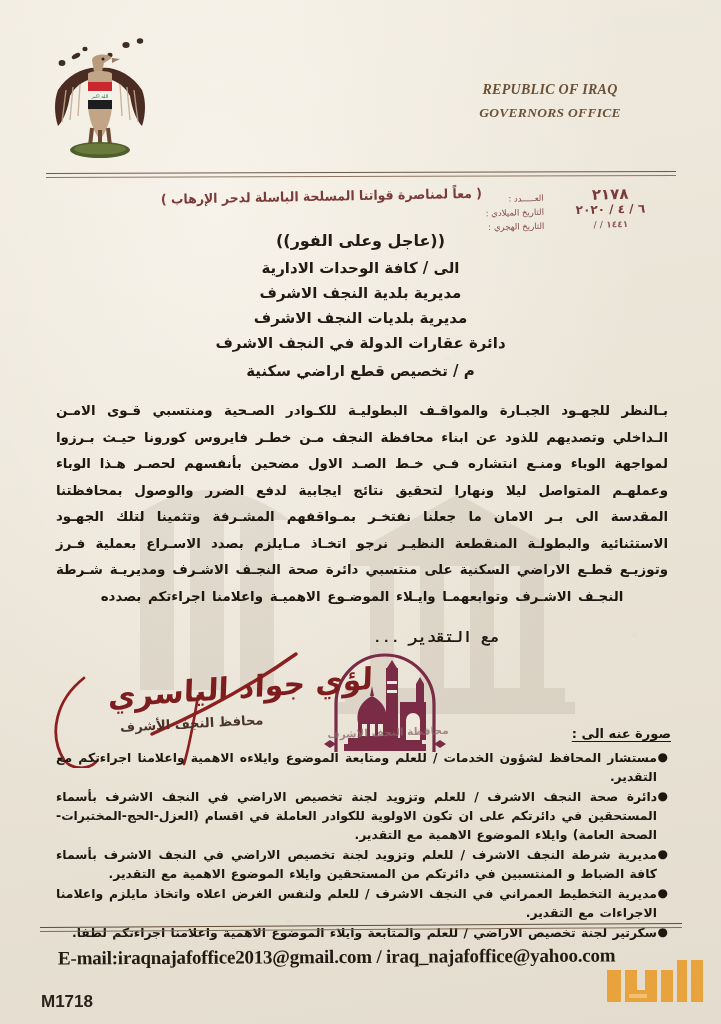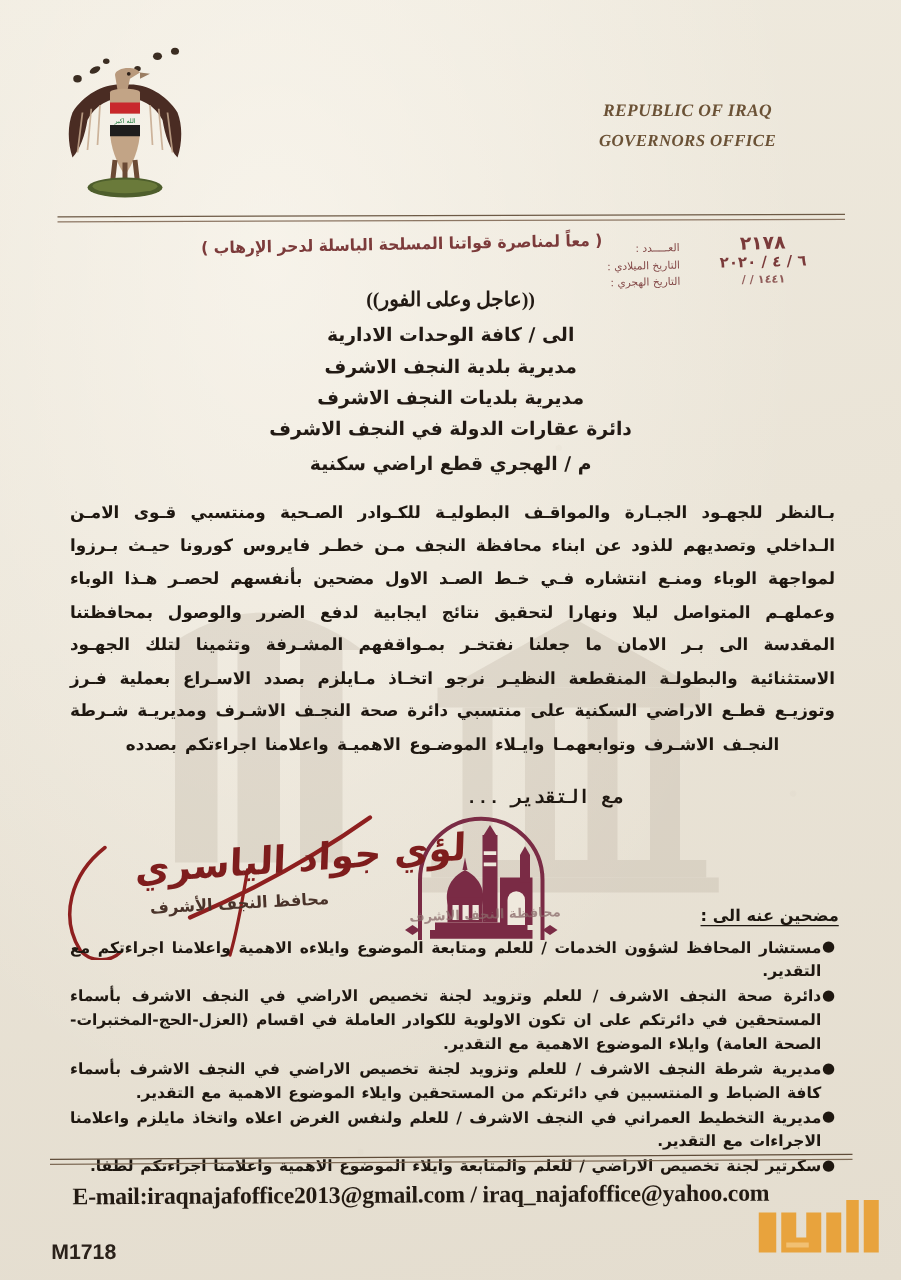--- a/index.html
+++ b/index.html
@@ -129,21 +129,21 @@
   .refval.tiny { font-size: 9px; letter-spacing: 1px; opacity: 0.8; }
 
   
   .addr {
     position: absolute; left: 0; top: 228px; width: 721px;
     text-align: center;
     font-family: "DejaVu Sans", sans-serif;
     color: #221a14;
   }
   .addr div { font-weight: 700; line-height: 25px; }
-  .addr .urgent { font-size: 16px; margin-bottom: 3px; font-family: Liberation Serif, serif; }
+  .addr .urgent { font-size: 16px; margin-bottom: 3px; }
   .addr .to     { font-size: 15px; }
   .addr .dest   { font-size: 15px; }
   .addr .subject{ font-size: 15px; margin-top: 3px; }
 
   
   .body-text {
     position: absolute; left: 56px; top: 398px; width: 612px;
     font-family: "DejaVu Sans", sans-serif;
     font-size: 13.4px; font-weight: 700;
     line-height: 26.5px;
@@ -327,21 +327,21 @@
         <div class="reflabel">التاريخ الهجري :</div>
       </div>
     </div>
 
     <div class="addr">
       <div class="urgent">((عاجل وعلى الفور))</div>
       <div class="to">الى / كافة الوحدات الادارية</div>
       <div class="dest">مديرية بلدية النجف الاشرف</div>
       <div class="dest">مديرية بلديات النجف الاشرف</div>
       <div class="dest">دائرة عقارات الدولة في النجف الاشرف</div>
-      <div class="subject">م / الهجري قطع اراضي سكنية</div>
+      <div class="subject">م / تخصيص قطع اراضي سكنية</div>
     </div>
 
     <div class="body-text">بـالنظر للجهـود الجبـارة والمواقـف البطوليـة للكـوادر الصـحية ومنتسبي قـوى الامـن الـداخلي وتصديهم للذود عن ابناء محافظة النجف مـن خطـر فايروس كورونا حيـث بـرزوا لمواجهة الوباء ومنـع انتشاره فـي خـط الصـد الاول مضحين بأنفسهم لحصـر هـذا الوباء وعملهـم المتواصل ليلا ونهارا لتحقيق نتائج ايجابية لدفع الضرر والوصول بمحافظتنا المقدسة الى بـر الامان ما جعلنا نفتخـر بمـواقفهم المشـرفة وتثمينا لتلك الجهـود الاستثنائية والبطولـة المنقطعة النظيـر نرجو اتخـاذ مـايلزم بصدد الاسـراع بعملية فـرز وتوزيـع قطـع الاراضي السكنية على منتسبي دائرة صحة النجـف الاشـرف ومديريـة شـرطة النجـف الاشـرف وتوابعهمـا وايـلاء الموضـوع الاهميـة واعلامنا اجراءتكم بصدده</div>
 
     <div class="regards">مع التقدير ...</div>
 
     <svg class="shrine-stamp" viewBox="0 0 130 112" aria-hidden="true">
       <g fill="none" stroke="#7a2b45" stroke-width="3.2">
         <path d="M16 104 L16 56 A49 49 0 0 1 114 56 L114 104"></path>
       </g>
@@ -382,21 +382,21 @@
     <div class="sig-wrap">
       <svg viewBox="0 0 260 120" width="260" height="120" style="position:absolute;left:0;top:0" aria-hidden="true">
         <path d="M248 6 C200 40 150 66 104 86" stroke="#8e1f1f" stroke-width="3.4" fill="none" stroke-linecap="round"></path>
         <path d="M150 48 C146 72 142 96 136 116" stroke="#8e1f1f" stroke-width="2.6" fill="none" stroke-linecap="round"></path>
         <path d="M36 30 C8 52 0 86 16 112 C24 122 40 122 48 114" stroke="#8e1f1f" stroke-width="2.8" fill="none" stroke-linecap="round"></path>
       </svg>
       <div class="sig-name">لؤي جواد الياسري</div>
       <div class="sig-title">محافظ النجف الأشرف</div>
     </div>
 
-    <div class="cc-head">مضحين عنه الى :</div>
+    <div class="cc-head">صورة عنه الى :</div>
 
     <div class="cc-list">
       <div class="cc-item">
         <span class="cc-bullet">●</span>
         <span class="cc-text">مستشار المحافظ لشؤون الخدمات / للعلم ومتابعة الموضوع وايلاءه الاهمية واعلامنا اجراءتكم مع التقدير.</span>
       </div>
       <div class="cc-item">
         <span class="cc-bullet">●</span>
         <span class="cc-text">دائرة صحة النجف الاشرف / للعلم وتزويد لجنة تخصيص الاراضي في النجف الاشرف بأسماء المستحقين في دائرتكم على ان تكون الاولوية للكوادر العاملة في اقسام (العزل-الحج-المختبرات-الصحة العامة) وايلاء الموضوع الاهمية مع التقدير.</span>
       </div>

